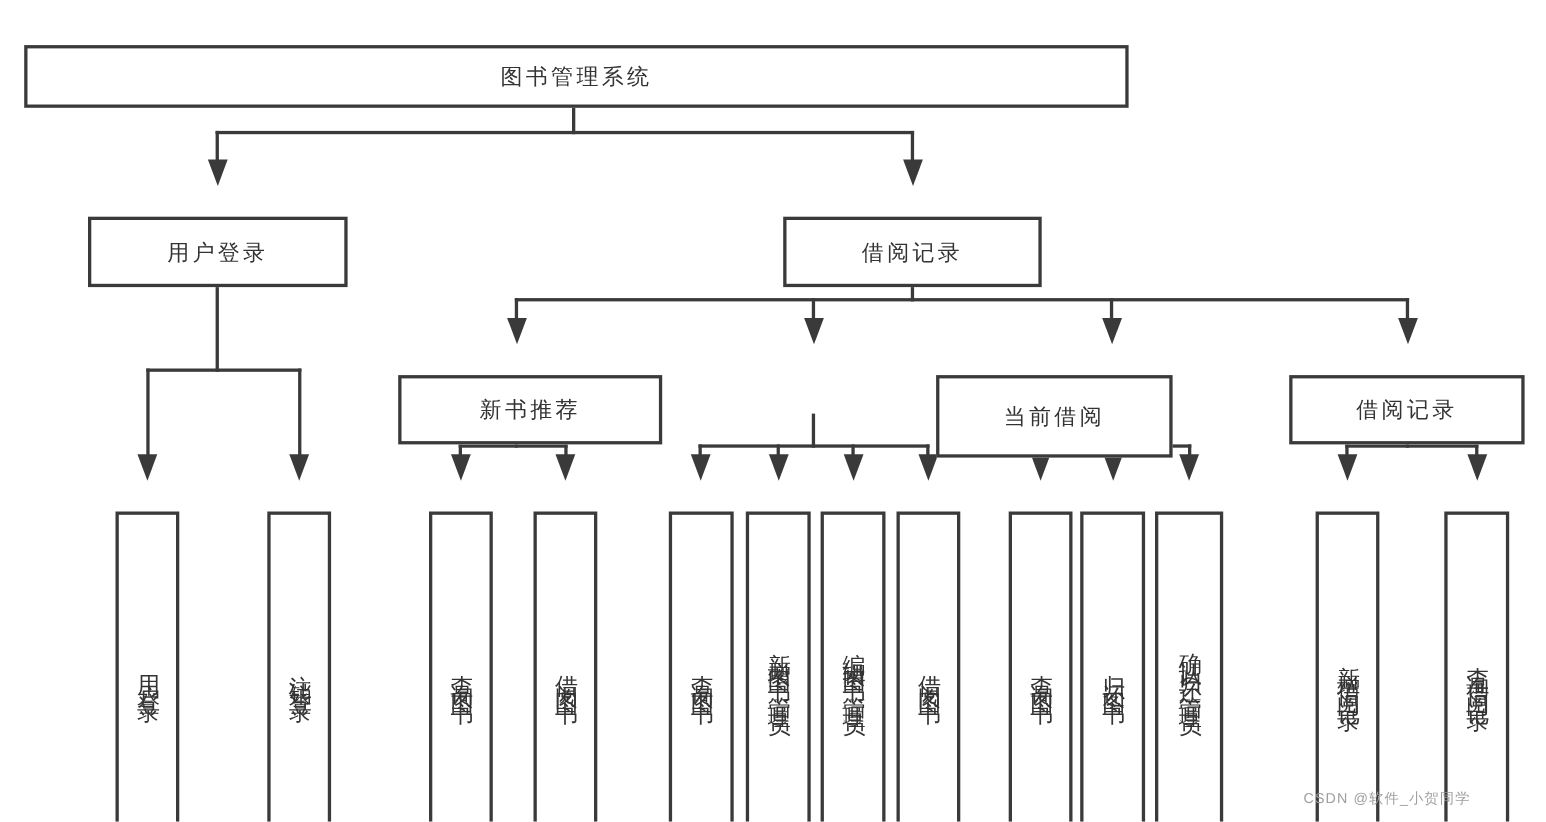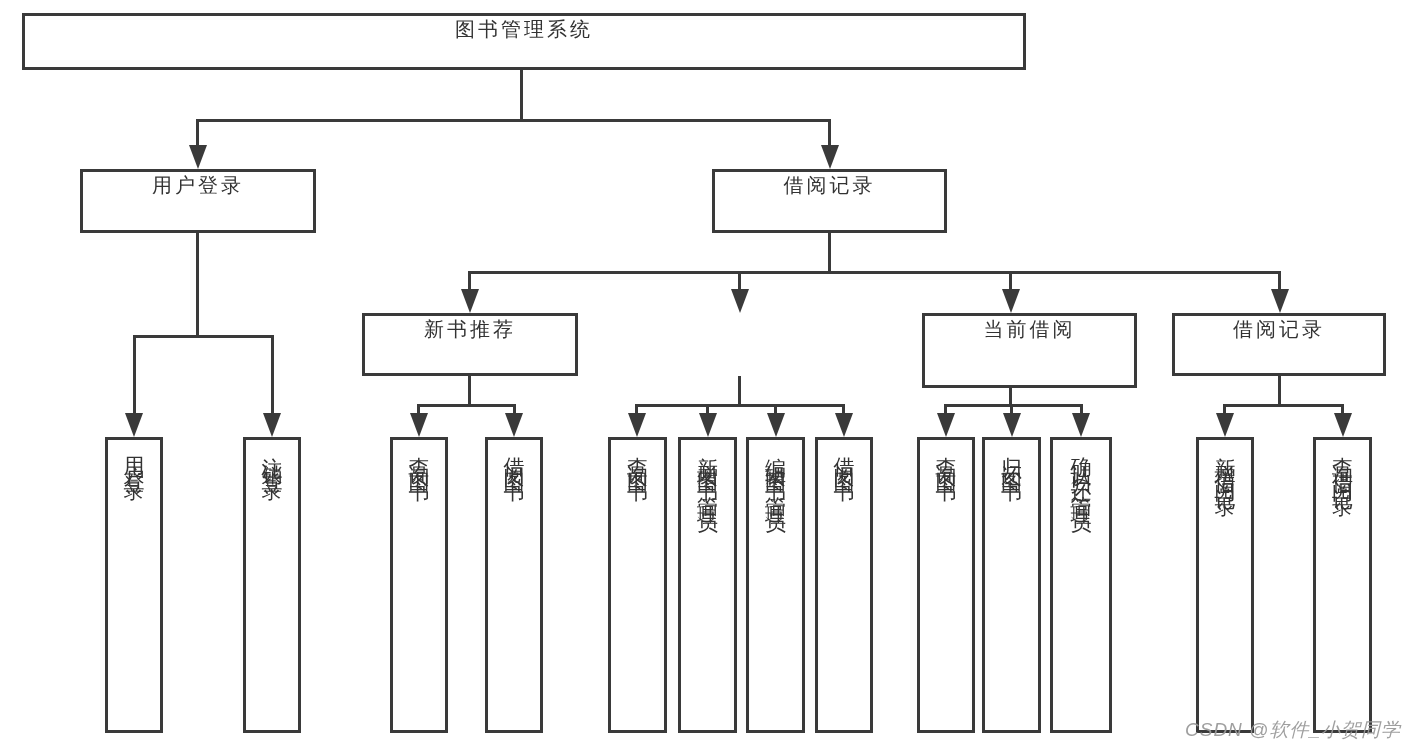--- a/index.html
+++ b/index.html
@@ -2,36 +2,36 @@
 <html><head>
 <meta charset="utf-8">
 <style>
   html,body{margin:0;padding:0;background:#ffffff;}
   .canvas{
     position:relative;width:1405px;height:747px;background:#ffffff;overflow:hidden;
     font-family:"Liberation Sans",sans-serif;color:#333333;
   }
   .box{
     position:absolute;background:#ffffff;border:3px solid #3a3a3a;box-sizing:border-box;
-    display:flex;align-items:flex-start;justify-content:center;z-index:2;
+    display:flex;align-items:center;justify-content:center;z-index:2;margin-top:28px;
   }
   .box.h span{font-size:20px;letter-spacing:3px;white-space:nowrap;color:#333333;}
   .box.v span{
     writing-mode:vertical-rl;text-orientation:mixed;
     font-size:21px;letter-spacing:8px;color:#333333;
   }
   .line{position:absolute;background:#3a3a3a;z-index:1;}
   .arrow{
     position:absolute;width:0;height:0;z-index:1;
     border-left:9px solid transparent;border-right:9px solid transparent;
     border-top:24px solid #3a3a3a;
   }
   .watermark{
     position:absolute;left:1185px;top:717px;z-index:3;
-    font-size:19px;letter-spacing:1px;color:rgba(154,154,154,0.95);white-space:nowrap;font-style:italic;
+    font-size:13px;letter-spacing:1px;color:rgba(154,154,154,0.95);white-space:nowrap;
   }
 </style>
 </head>
 <body>
 
 <div class="canvas">
 
   <div class="line" style="left:520px;top:70px;width:3px;height:52px;"></div>
 
   <div class="line" style="left:196px;top:119px;width:635px;height:3px;"></div>
@@ -96,24 +96,24 @@
     <span>图书管理系统</span>
   </div>
 
   <div class="box h" style="left:80px;top:169px;width:236px;height:64px;">
     <span>用户登录</span>
   </div>
   <div class="box h" style="left:712px;top:169px;width:235px;height:64px;">
     <span>借阅记录</span>
   </div>
 
-  <div class="box h" style="left:362px;top:313px;width:216px;height:63px;">
+  <div class="box h" style="left:362px;top:313px;width:240px;height:63px;">
     <span>新书推荐</span>
   </div>
-  <div class="box h" style="left:922px;top:313px;width:215px;height:75px;">
+  <div class="box h" style="left:851px;top:313px;width:215px;height:75px;">
     <span>当前借阅</span>
   </div>
   <div class="box h" style="left:1172px;top:313px;width:214px;height:63px;">
     <span>借阅记录</span>
   </div>
 
   <div class="box v" style="left:105px;top:437px;width:58px;height:296px;">
     <span>用户登录</span>
   </div>
   <div class="box v" style="left:243px;top:437px;width:58px;height:296px;">

